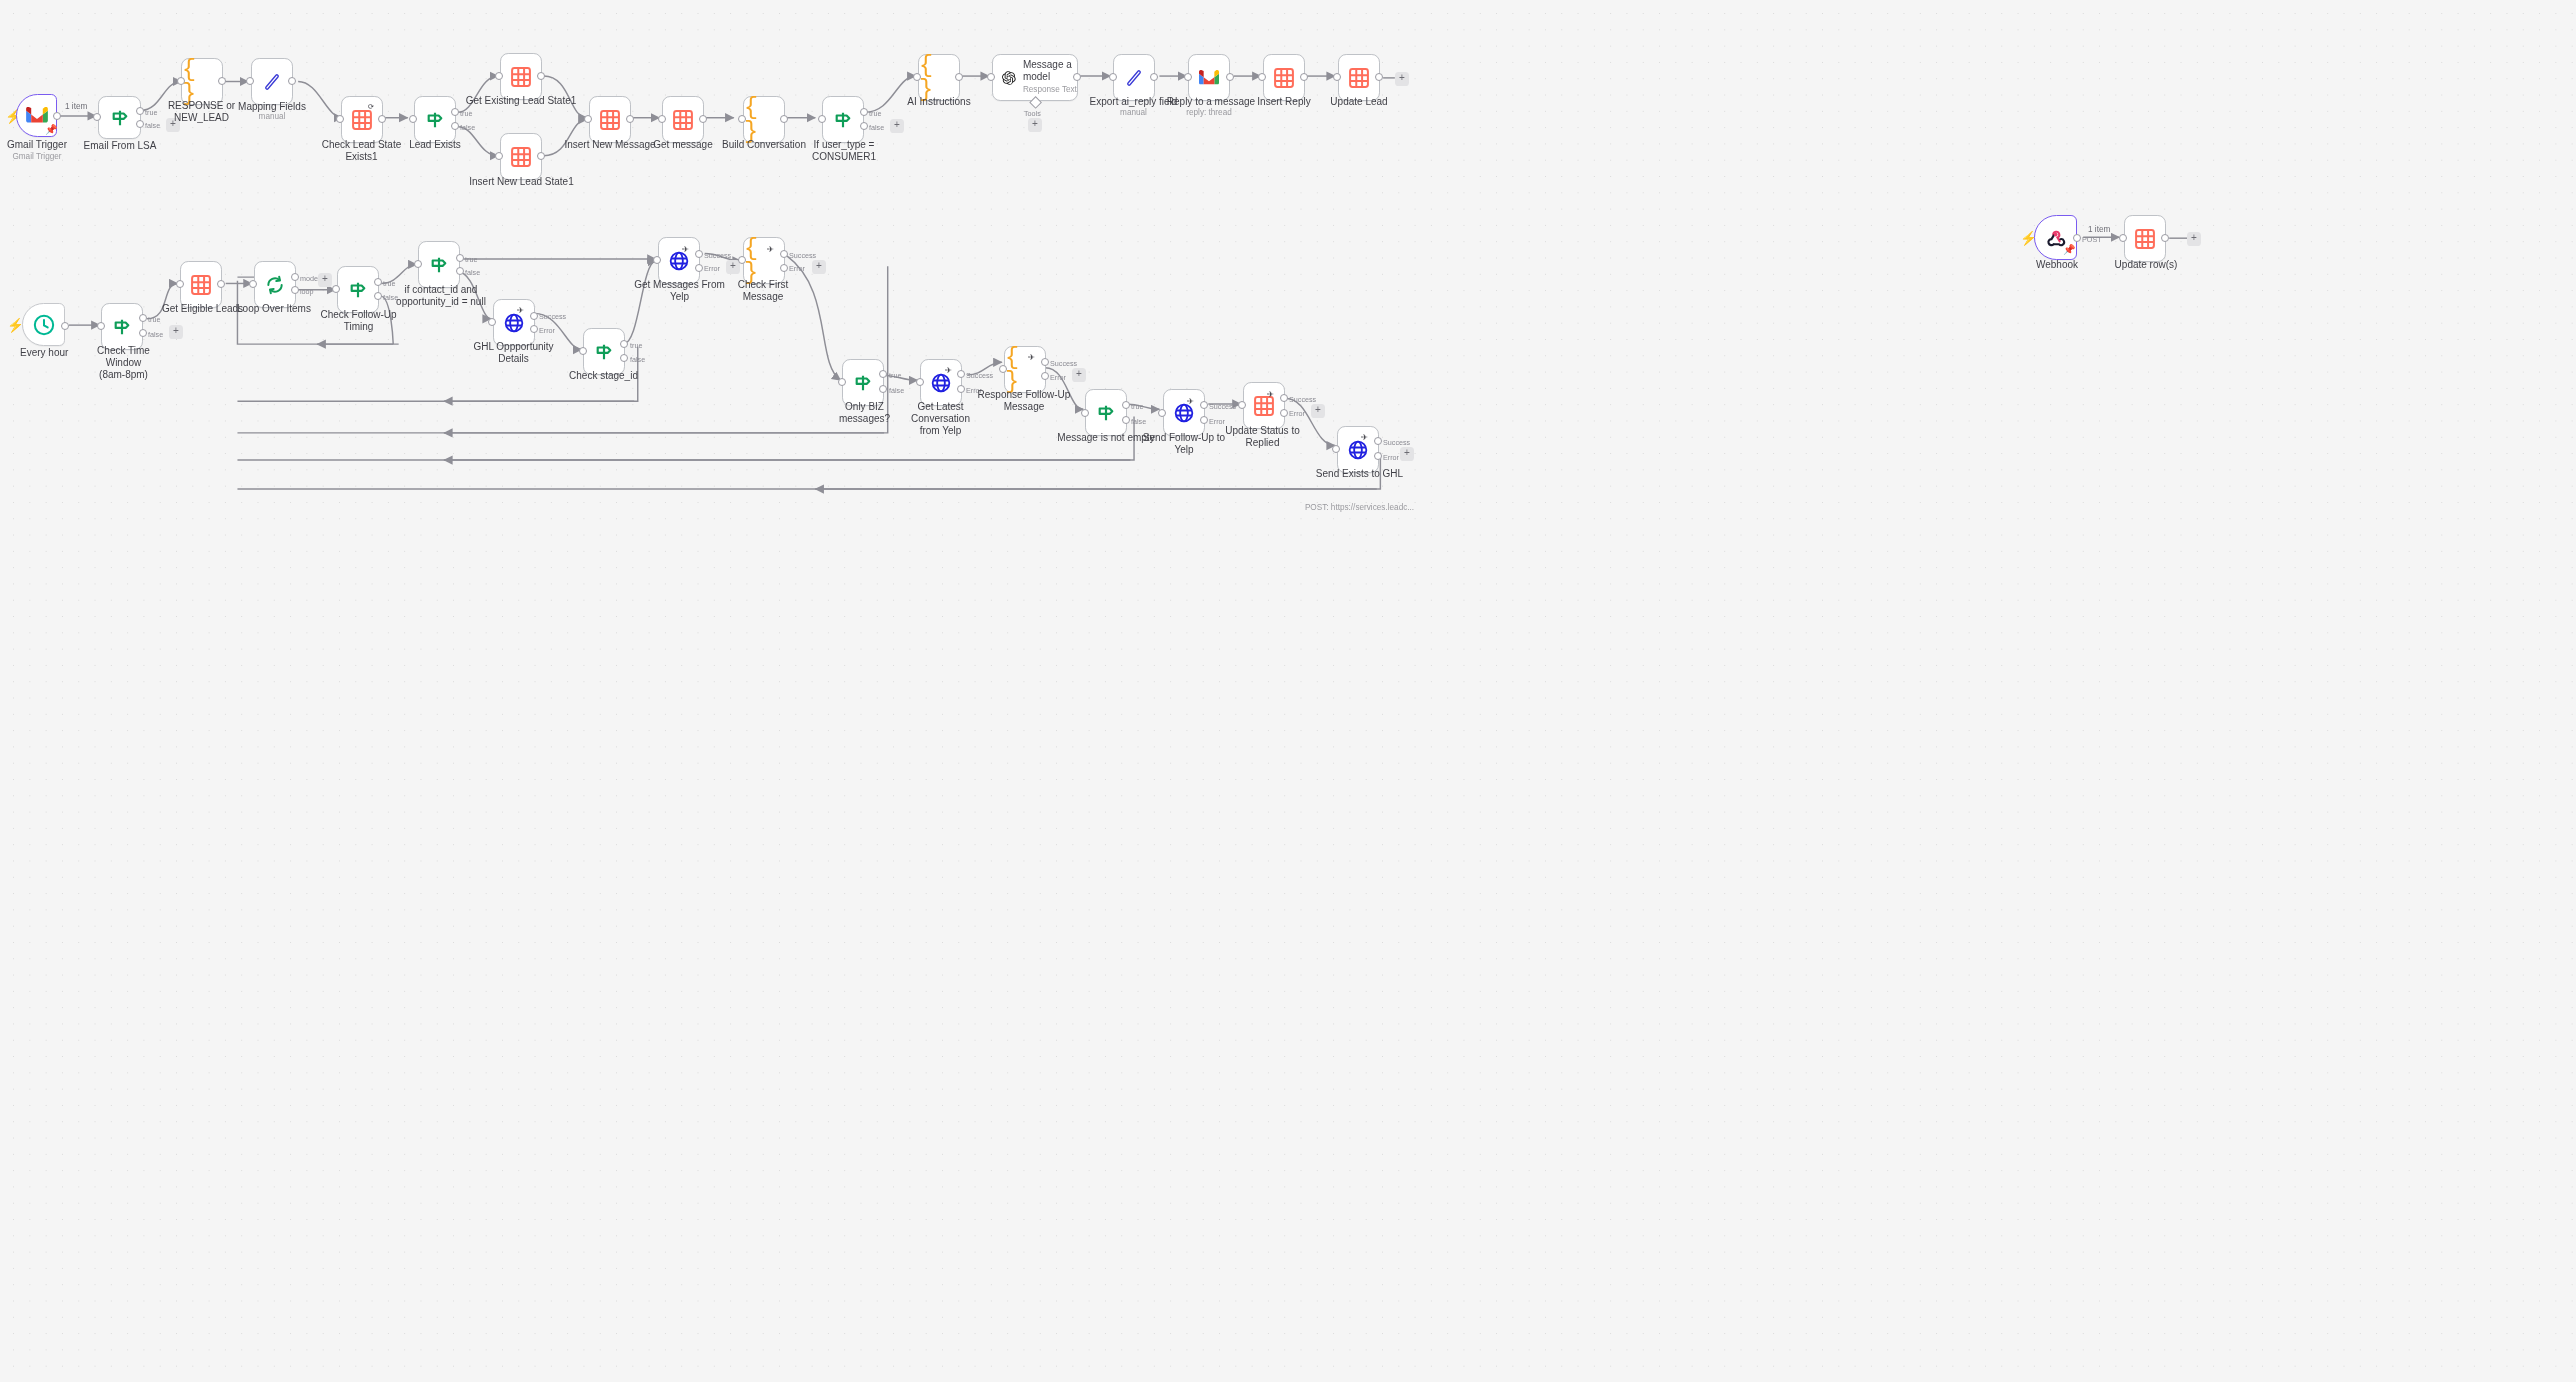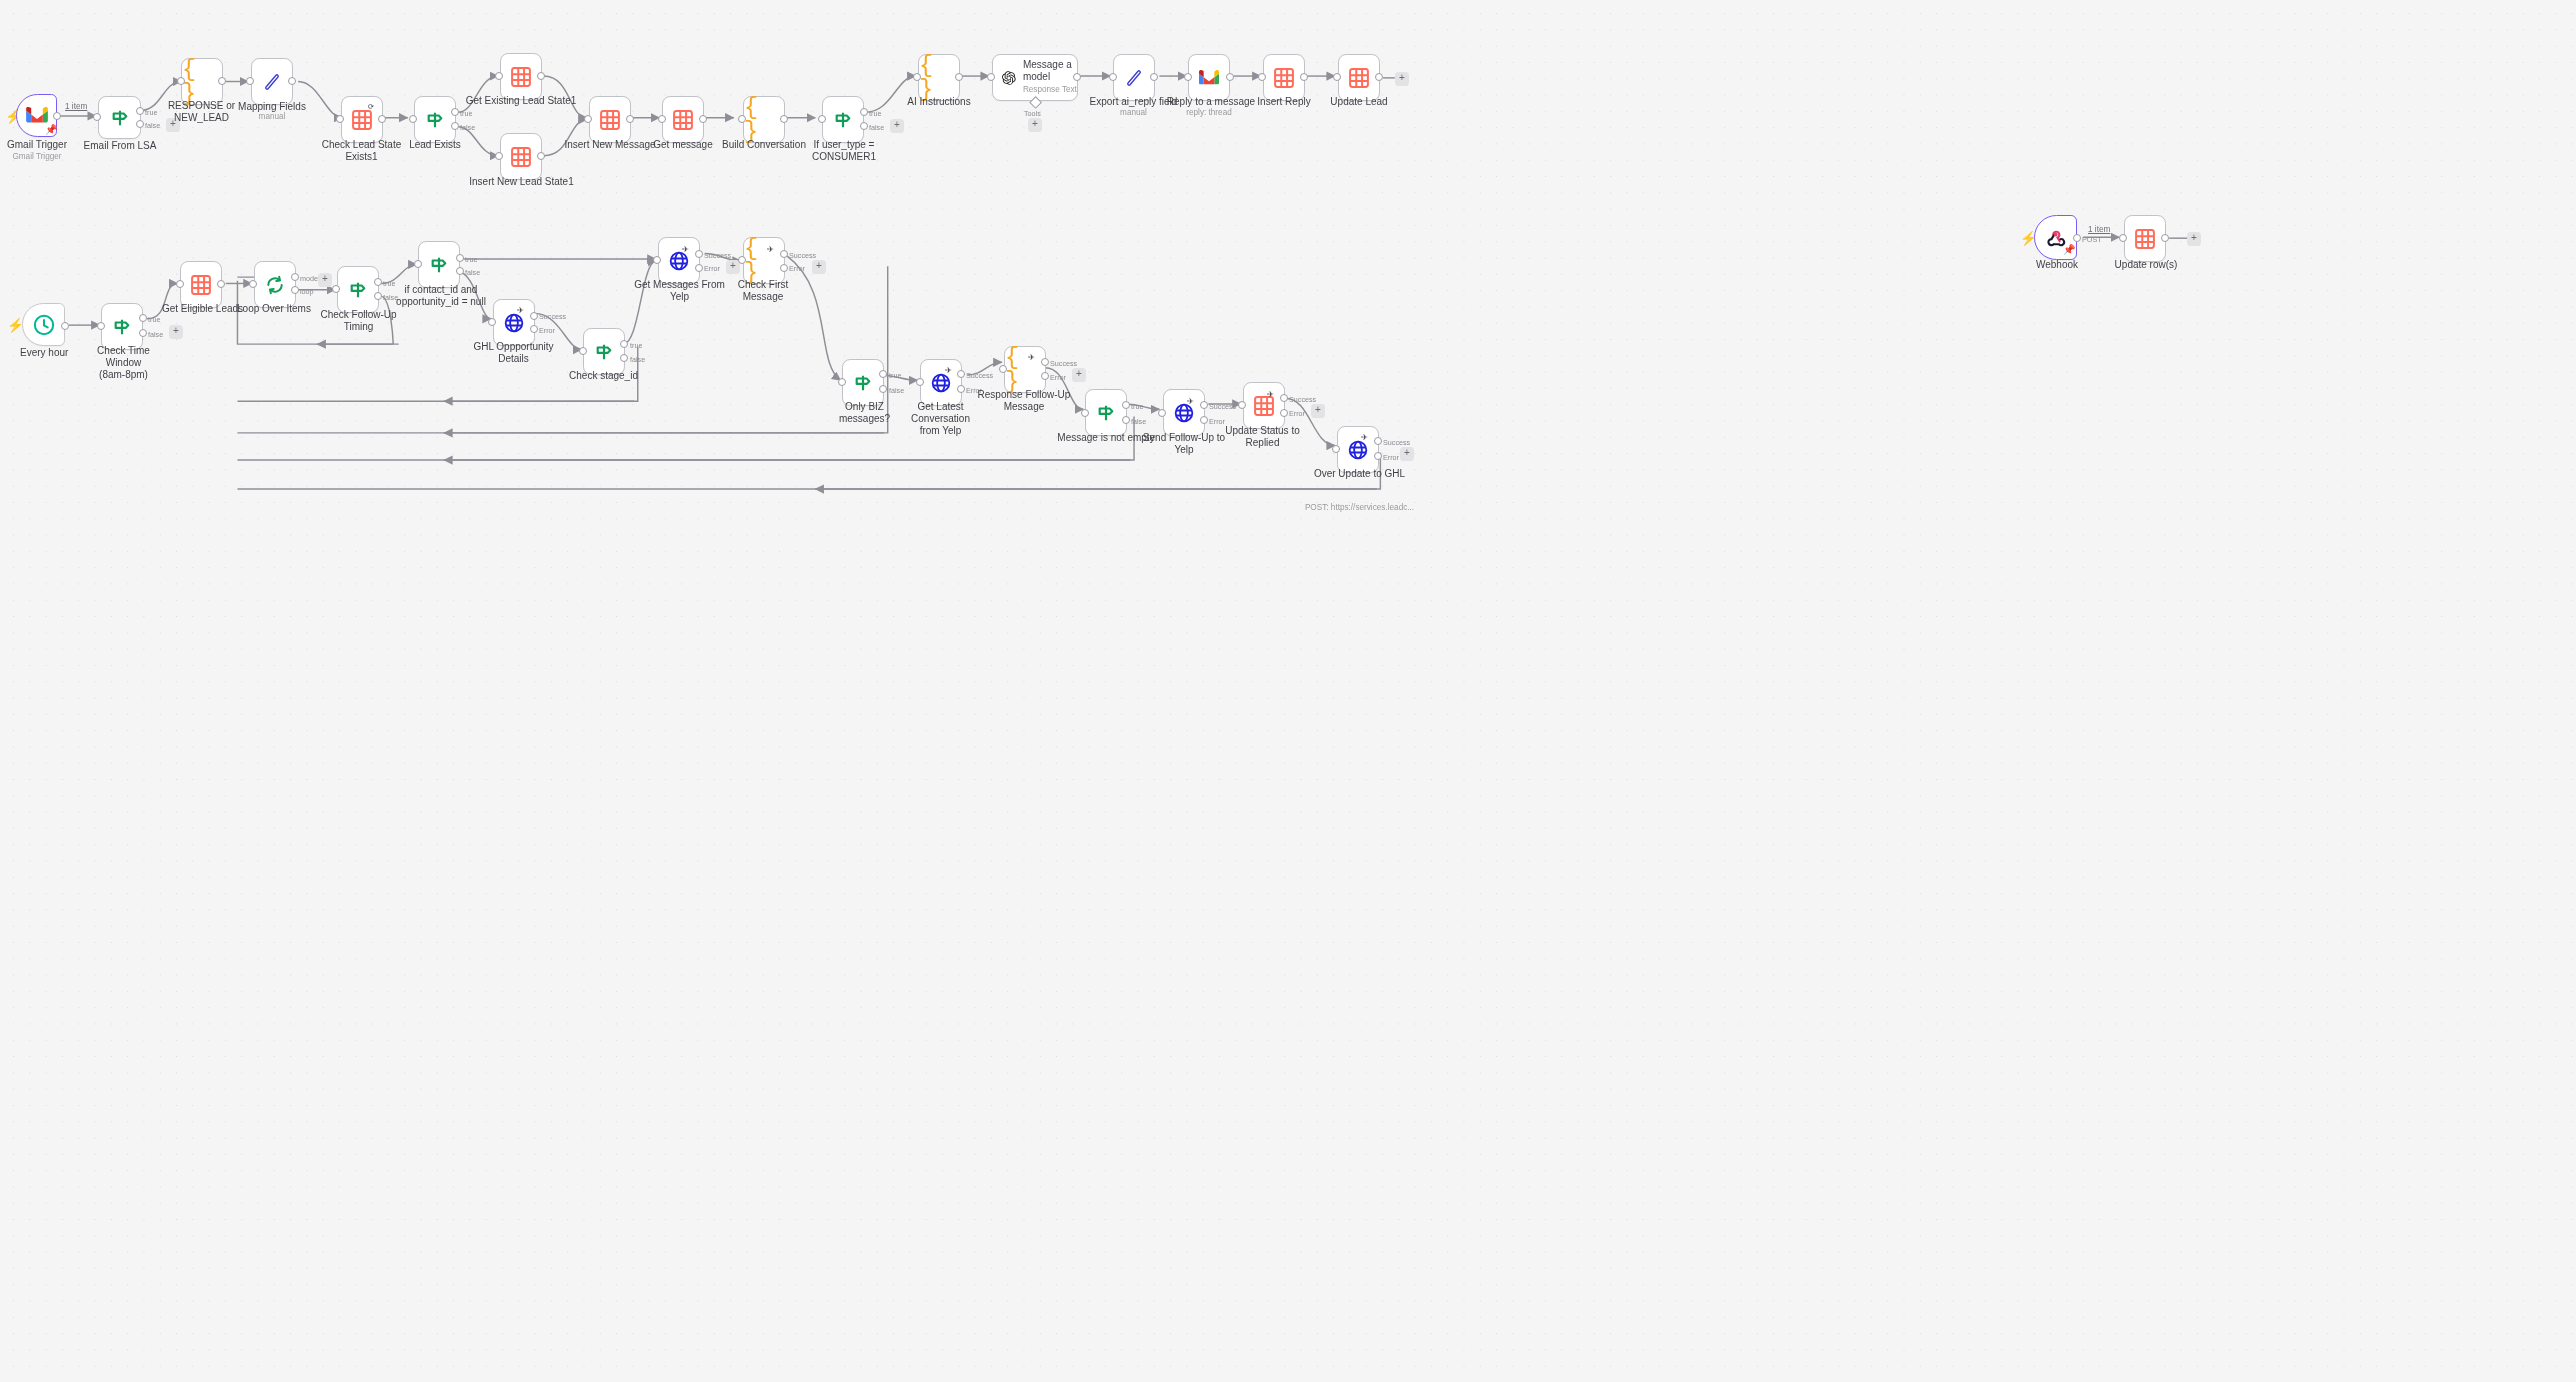--- a/index.html
+++ b/index.html
@@ -20,21 +20,21 @@
   .lbl{position:absolute;text-align:center;font-size:10px;line-height:11.8px;
        color:#3f3f46;white-space:pre-line;pointer-events:none;}
   .sub{font-size:8.2px;color:#9a9a9f;line-height:10px;margin-top:0.9px;}
   .port{position:absolute;width:8.2px;height:8.2px;border-radius:50%;background:#fff;
         border:1.4px solid #9b9ba3;box-sizing:border-box;}
   .plabel{position:absolute;font-size:7.2px;color:#8a8a92;white-space:nowrap;}
   .plus{position:absolute;width:13.6px;height:13.6px;border-radius:3.6px;background:#e3e3e5;
         color:#6b6b72;font-size:10px;line-height:12.7px;text-align:center;}
   .bolt{position:absolute;color:#ff6d5a;font-size:13.6px;line-height:1;}
   .pin{position:absolute;color:#6b3fe0;font-size:10px;line-height:1;}
-  .itemlbl{position:absolute;font-size:8.2px;color:#6e6e76;white-space:nowrap;text-decoration:underline;}
+  .itemlbl{position:absolute;font-size:8.2px;color:#6e6e76;white-space:nowrap;}
   .wide .txt{font-size:10px;line-height:11.8px;color:#3f3f46;}
   .wide .txt .s{font-size:8.2px;color:#9a9a9f;}
   
   #row3{position:absolute;left:0;top:1042px;width:2576px;height:341px;}
 </style>
 </head>
 <body>
 
 <div id="canvas">
 
@@ -531,21 +531,21 @@
       <path d="M2.4 9h19.2M2.4 15h19.2" stroke="#2020e0" stroke-width="2.2"></path>
     </svg>
   </div>
   <span class="port" style="left:1332px;top:445px"></span>
   <span class="port" style="left:1374px;top:437px"></span>
   <span class="plabel" style="left:1383px;top:438px">Success</span>
   <span class="port" style="left:1374px;top:452px"></span>
   <span class="plabel" style="left:1383px;top:453px">Error</span>
   <span style="position:absolute;left:1361px;top:432px;font-size:8.2px;color:#3f3f46">✈</span>
   <span class="plus" style="left:1400px;top:447px">+</span>
-  <div class="lbl" style="left:1304px;top:468px;width:111px">Over Update to GHL</div>
+  <div class="lbl" style="left:1304px;top:468px;width:111px">Send Exists to GHL</div>
   <div class="lbl sub" style="left:1297px;top:502px;width:125px">POST: https://services.leadc...</div>
 
   <span class="bolt" style="left:2020px;top:232px">⚡</span>
   <div class="node trigger" style="left:2034px;top:215px;width:43px;height:45px">
     <svg class="ico" width="22" height="22" viewBox="0 0 24 24">
       <path d="M9 8.5a3.3 3.3 0 1 1 4.6 3l2.4 4.1" fill="none" stroke="#e8396a" stroke-width="2.3" stroke-linecap="round"></path>
       <path d="M16.7 13.3a3.3 3.3 0 1 1-1.5 5.5H10.2" fill="none" stroke="#1a1a2e" stroke-width="2.3" stroke-linecap="round"></path>
       <path d="M9.4 18.8a3.3 3.3 0 1 1-2.3-5.6l2.6-4.3" fill="none" stroke="#1a1a2e" stroke-width="2.3" stroke-linecap="round"></path>
       <circle cx="11.6" cy="8.3" r="2.1" fill="#e8396a"></circle>
     </svg>

